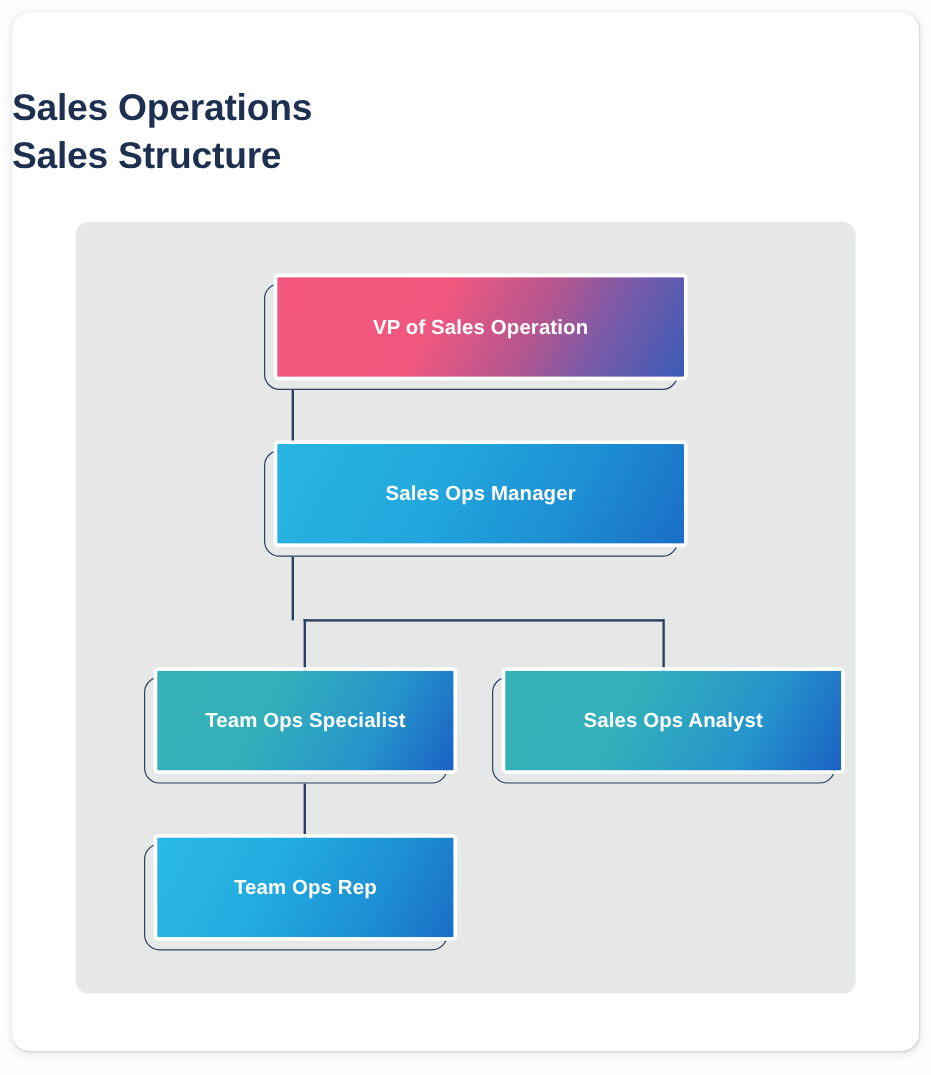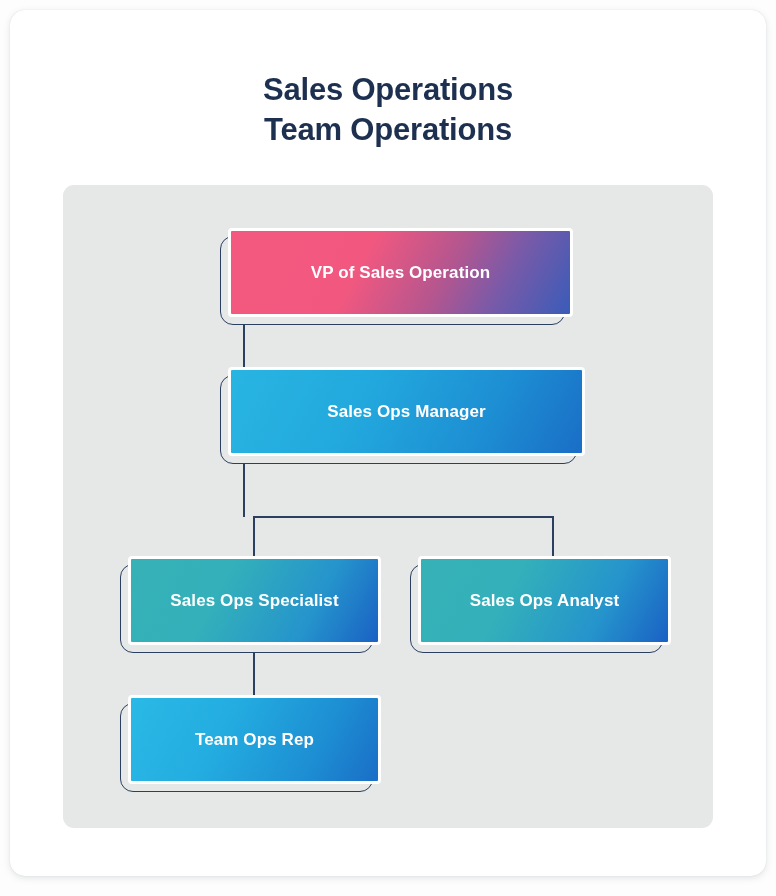--- a/index.html
+++ b/index.html
@@ -30,21 +30,20 @@
     box-shadow: 0 2px 7px rgba(120,125,135,0.20),
                 0 0 1px rgba(120,125,135,0.28);
   }
 
   
   .title {
     position: absolute;
     left: 0;
     top: 60px;
     width: 756px;
-    text-align: center;
     color: #1e3050;
     font-size: 31px;
     font-weight: bold;
     line-height: 40px;
     letter-spacing: -0.2px;
   }
   .title .line { display: block; }
 
   
   .panel {
@@ -115,21 +114,21 @@
 </style>
 </head>
 <body>
 
 <div id="stage">
 
   <div class="card">
 
     <div class="title">
       <span class="line">Sales Operations</span>
-      <span class="line">Team Operations</span>
+      <span class="line">Sales Structure</span>
     </div>
 
     <div class="panel">
 
       <div class="conn" style="left:180px; top:140px; width:1.6px; height:47px;"></div>
 
       <div class="conn" style="left:180px; top:279px; width:1.6px; height:53px;"></div>
 
       <div class="conn" style="left:190px; top:331px; width:300px; height:1.6px;"></div>
 
@@ -139,35 +138,35 @@
 
       <div class="conn" style="left:190px; top:468px; width:1.6px; height:47px;"></div>
 
       <div class="node" style="left:157px; top:51px; width:345px; height:89px;">
         <div class="outline"></div>
         <div class="face g-vp">
           <span class="label">VP of Sales Operation</span>
         </div>
       </div>
 
-      <div class="node" style="left:157px; top:190px; width:345px; height:89px;padding-left:12px;">
+      <div class="node" style="left:157px; top:190px; width:345px; height:89px;">
         <div class="outline"></div>
         <div class="face g-manager">
           <span class="label">Sales Ops Manager</span>
         </div>
       </div>
 
       <div class="node" style="left:57px; top:379px; width:253px; height:89px;">
         <div class="outline"></div>
         <div class="face g-teal">
-          <span class="label">Sales Ops Specialist</span>
+          <span class="label">Team Ops Specialist</span>
         </div>
       </div>
 
-      <div class="node" style="left:347px; top:379px; width:253px; height:89px;">
+      <div class="node" style="left:347px; top:379px; width:253px; height:89px;padding-left:33px;">
         <div class="outline"></div>
         <div class="face g-teal">
           <span class="label">Sales Ops Analyst</span>
         </div>
       </div>
 
       <div class="node" style="left:57px; top:518px; width:253px; height:89px;">
         <div class="outline"></div>
         <div class="face g-rep">
           <span class="label">Team Ops Rep</span>

